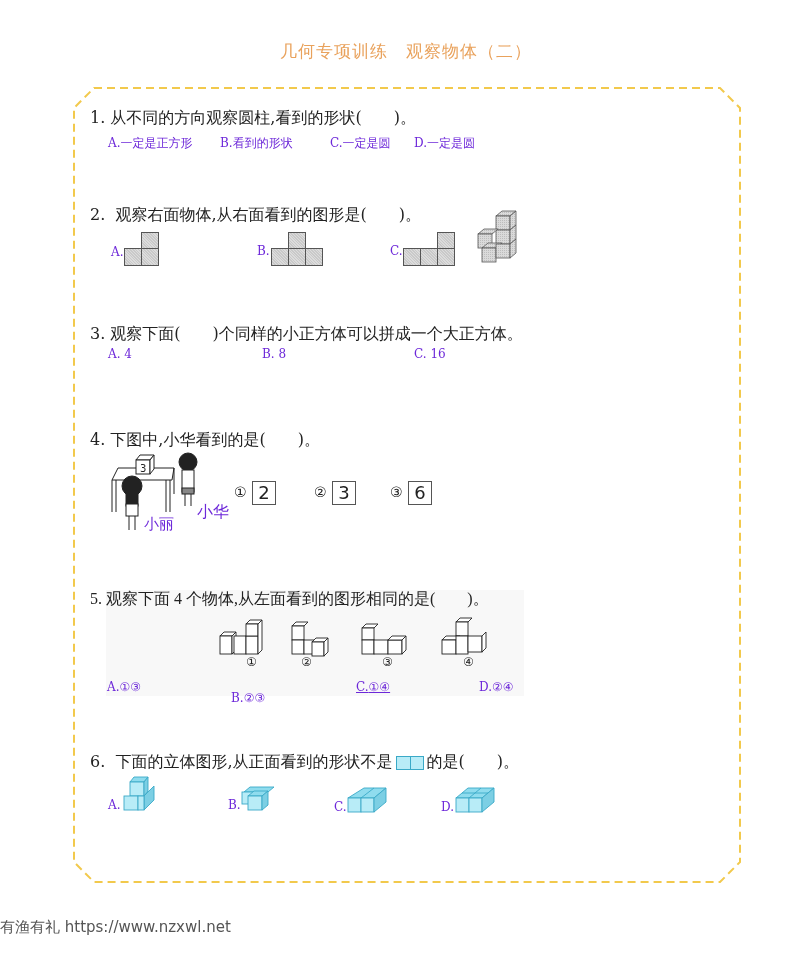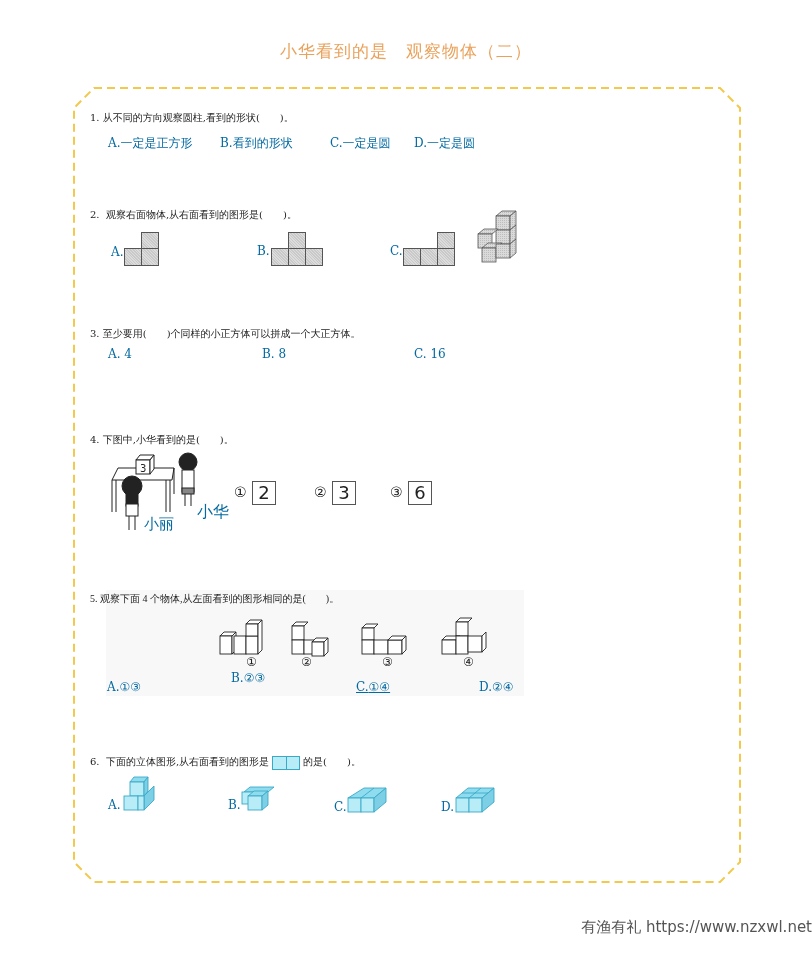--- a/index.html
+++ b/index.html
@@ -11,51 +11,51 @@
       font-size: 17px; color: #e9a25c; letter-spacing: 1px;
       font-family: "DejaVu Serif", serif;
     }
     .page-title .gap { display: inline-block; width: 18px; }
 
     .frame {
       position: absolute; left: 72px; top: 86px; width: 670px; height: 798px;
     }
     .frame svg { position: absolute; left: 0; top: 0; }
 
-    .q { position: absolute; font-size: 10px; line-height: 16px; color: #222; white-space: nowrap; }
-    .opt { position: absolute; font-size: 12px; line-height: 16px; white-space: nowrap; color: #0369a1; }
+    .q { position: absolute; font-size: 16px; line-height: 16px; color: #222; white-space: nowrap; }
+    .opt { position: absolute; font-size: 12px; line-height: 16px; white-space: nowrap; color: #6d28d9; }
 
     .sqbox { position: absolute; }
     .gray-cell {
       position: absolute; width: 18px; height: 18px; border: 1px solid #555;
       background: repeating-linear-gradient(45deg, #c9c9c9 0 1px, #dcdcdc 1px 2px);
     }
     .num-box {
       position: absolute; width: 24px; height: 24px; border: 1px solid #555;
       font-family: "DejaVu Sans", sans-serif; font-size: 18px; text-align: center; line-height: 22px;
       background: #fff;
     }
     .circ { position: absolute; font-size: 14px; font-family: "DejaVu Sans", sans-serif; }
     .q5-panel { position: absolute; left: 106px; top: 590px; width: 418px; height: 106px; background: #f8f8f8; }
     .inline-rect {
       display: inline-block; vertical-align: middle; width: 28px; height: 14px;
       border: 1px solid #3aa9c7; background: #b8ecf7; position: relative; margin: 0 3px;
     }
     .inline-rect::after { content: ""; position: absolute; left: 13px; top: 0; width: 1px; height: 100%; background: #3aa9c7; }
 
     .footer {
-      position: absolute; left: 0; top: 918px; width: 812px; text-align: right;
+      position: absolute; left: 0; top: 918px; width: 812px; text-align: left;
       font-family: "DejaVu Sans", sans-serif; font-size: 15px; color: #555;
     }
   </style>
 </head>
 <body>
 
 <div class="page-title">
-  <span>小华看到的是</span><span class="gap"></span><span>观察物体（二）</span>
+  <span>几何专项训练</span><span class="gap"></span><span>观察物体（二）</span>
 </div>
 
 <div class="frame">
   <svg width="670" height="798" viewBox="0 0 670 798">
     <path d="M22 2 L648 2 L668 22 L668 776 L648 796 L22 796 L2 776 L2 22 Z" fill="none" stroke="#f2c94c" stroke-width="2" stroke-dasharray="8 5"></path>
   </svg>
 </div>
 
 <div class="q" style="left:90px;top:110px;">
   <span>1.</span>
@@ -115,21 +115,21 @@
 
     <polygon points="8,38 22,38 28,33 14,33"></polygon>
     <rect x="8" y="38" width="14" height="14"></rect>
     <rect x="22" y="34" width="14" height="14"></rect>
     <polygon points="36,34 42,29 42,43 36,48"></polygon>
   </g>
 </svg>
 
 <div class="q" style="left:90px;top:326px;">
   <span>3.</span>
-  <span>至少要用(　　)个同样的小正方体可以拼成一个大正方体。</span>
+  <span>观察下面(　　)个同样的小正方体可以拼成一个大正方体。</span>
 </div>
 <div class="opt" style="left:108px;top:346px;"><span>A.</span>&nbsp;<span>4</span></div>
 <div class="opt" style="left:262px;top:346px;"><span>B.</span>&nbsp;<span>8</span></div>
 <div class="opt" style="left:414px;top:346px;"><span>C.</span>&nbsp;<span>16</span></div>
 
 <div class="q" style="left:90px;top:418px;margin-top:14px;">
   <span>4.</span>
   <span>下图中,小华看到的是(　　)。</span>
 </div>
 
@@ -220,27 +220,27 @@
       <polygon points="266,20 270,16 270,32 266,36"></polygon>
     </g>
   </g>
 </svg>
 <div class="circ" style="left:246px;top:655px;font-size:12px;">①</div>
 <div class="circ" style="left:301px;top:655px;font-size:12px;">②</div>
 <div class="circ" style="left:382px;top:655px;font-size:12px;">③</div>
 <div class="circ" style="left:463px;top:655px;font-size:12px;">④</div>
 
 <div class="opt" style="left:107px;top:679px;"><span>A.</span><span>①③</span></div>
-<div class="opt" style="left:231px;top:670px;"><span>B.</span><span>②③</span></div>
+<div class="opt" style="left:231px;top:690px;"><span>B.</span><span>②③</span></div>
 <div class="opt" style="left:356px;top:679px;text-decoration:underline;"><span>C.</span><span>①④</span></div>
 <div class="opt" style="left:479px;top:679px;"><span>D.</span><span>②④</span></div>
 
 <div class="q" style="left:90px;top:754px;">
   <span>6.</span>&nbsp;
-  <span>下面的立体图形,从右面看到的图形是</span><span class="inline-rect"></span><span>的是(　　)。</span>
+  <span>下面的立体图形,从正面看到的形状不是</span><span class="inline-rect"></span><span>的是(　　)。</span>
 </div>
 
 <div class="opt" style="left:108px;top:797px;">A.</div>
 <svg style="position:absolute;left:122px;top:774px;" width="36" height="40" viewBox="0 0 36 40">
   <g stroke="#3aa9c7" stroke-width="0.9" fill="#b8ecf7">
     <polygon points="8,8 22,8 26,3 12,3" fill="#8fdcee"></polygon>
     <rect x="8" y="8" width="14" height="14"></rect>
     <polygon points="22,8 26,3 26,17 22,22" fill="#7ccfe4"></polygon>
     <polygon points="22,22 32,12 32,26 22,36" fill="#7ccfe4"></polygon>
     <rect x="2" y="22" width="14" height="14"></rect>

